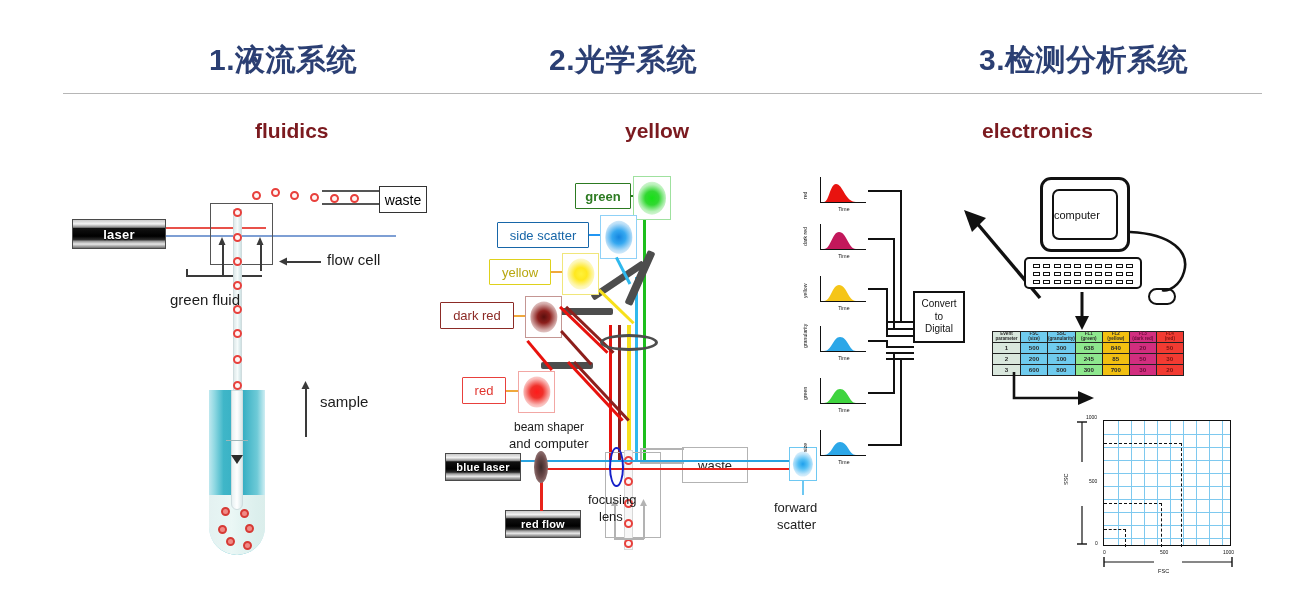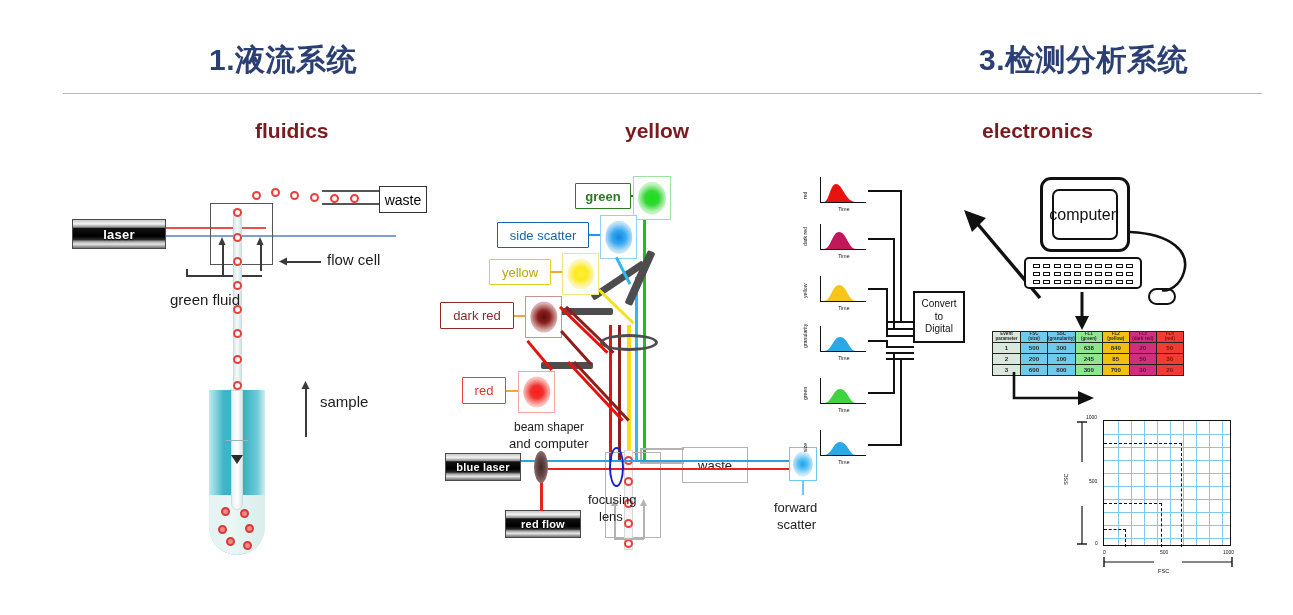--- a/index.html
+++ b/index.html
@@ -120,22 +120,22 @@
     font-size:10px; line-height:1.28; color:#111; text-align:center;
   }
 
   
   .monitor {
     position:absolute; border:3px solid #111; border-radius:11px; background:#fff;
   }
   .screen {
     position:absolute; left:9px; top:9px; right:9px; bottom:9px;
     border:2.4px solid #111; border-radius:7px; background:#fff;
-    display:flex; align-items:center; justify-content:flex-end;
-    font-size:16px; color:#111;
+    display:flex; align-items:center; justify-content:flex-start;
+    font-size:11px; color:#111;
   }
   .keyboard {
     position:absolute; border:2.6px solid #111; background:#fff; border-radius:5px;
   }
   .keyrow { position:absolute; left:7px; right:7px; height:4px; display:flex; gap:3.2px; }
   .keyrow b { flex:1; background:#fff; border:1.4px solid #111; display:block; }
   .mouse {
     position:absolute; border:2.4px solid #111; border-radius:9px; background:#fff;
   }
 
@@ -164,20 +164,21 @@
   .axlab { position:absolute; font-size:5.6px; color:#111; white-space:nowrap; }
   .tick { position:absolute; font-size:5px; color:#111; white-space:nowrap; }
 </style>
 </head>
 <body>
 
 <div id="stage">
 
   <div class="hdr-row">
     <div class="hdr hdr-1">1.液流系统</div>
+    <div class="hdr hdr-2">2.光学系统</div>
     <div class="hdr hdr-3">3.检测分析系统</div>
   </div>
   <div class="sep"></div>
 
   <div class="sub sub-1">fluidics</div>
   <div class="sub sub-2">yellow</div>
   <div class="sub sub-3">electronics</div>
 
   <div class="box" style="left:30px; top:165px; width:400px; height:445px;">
 

